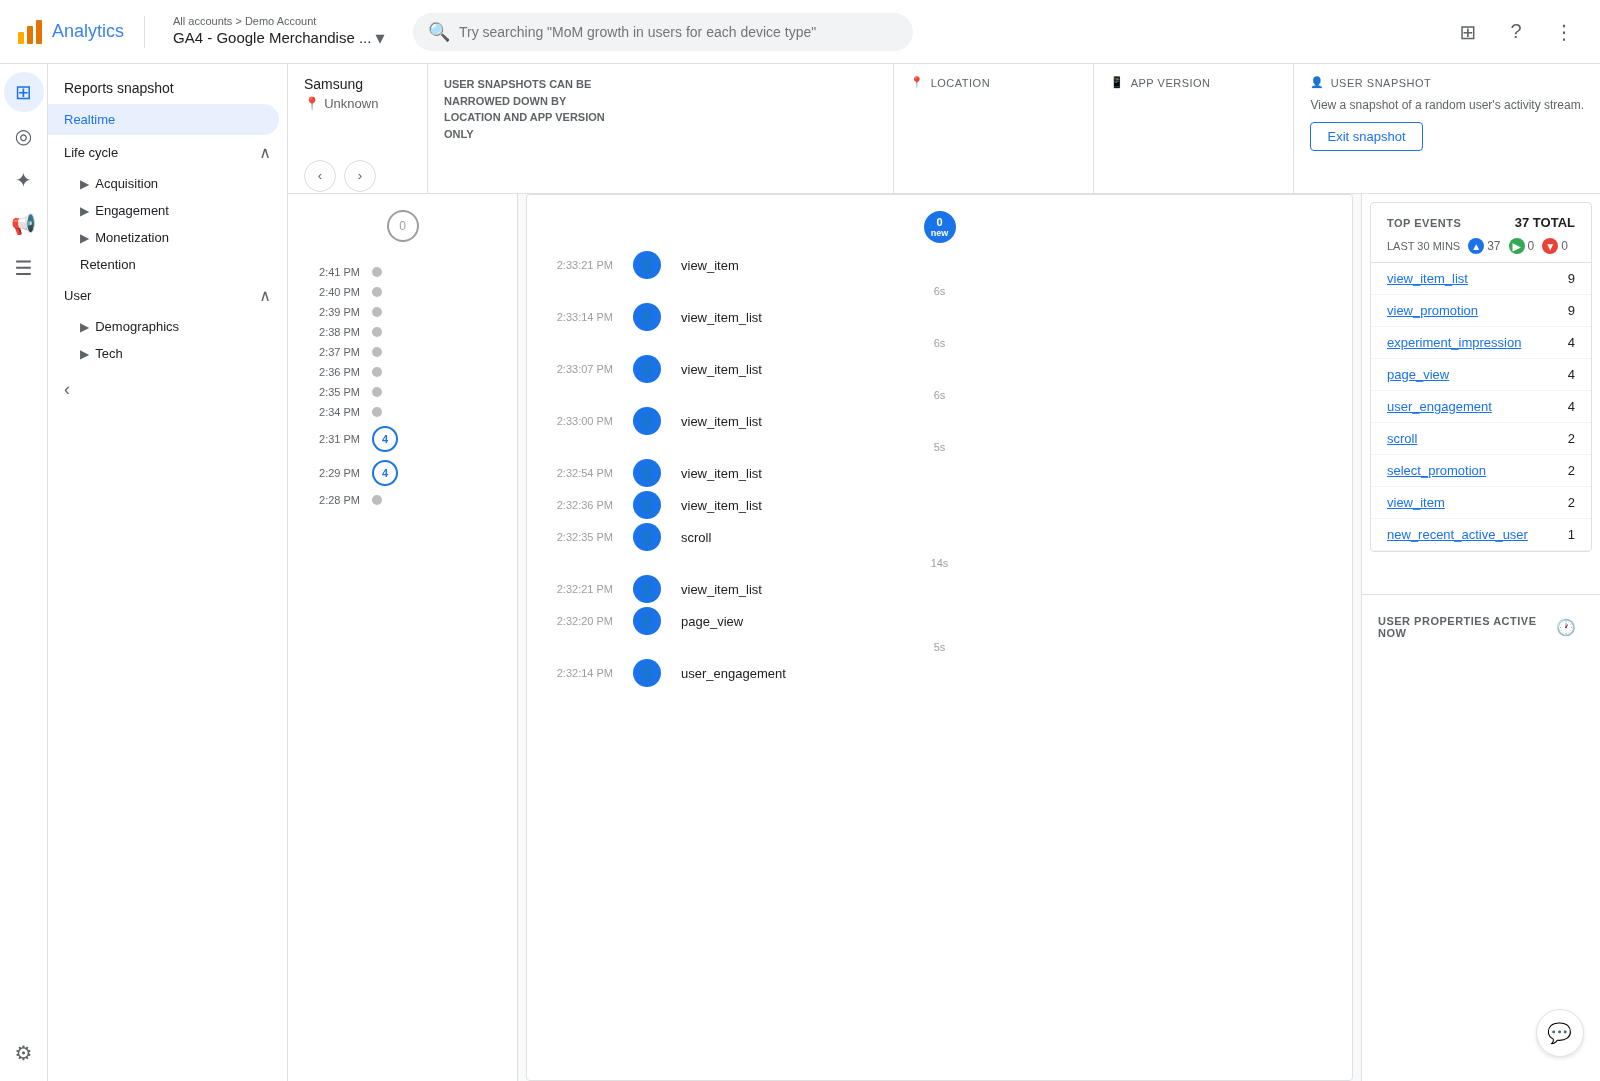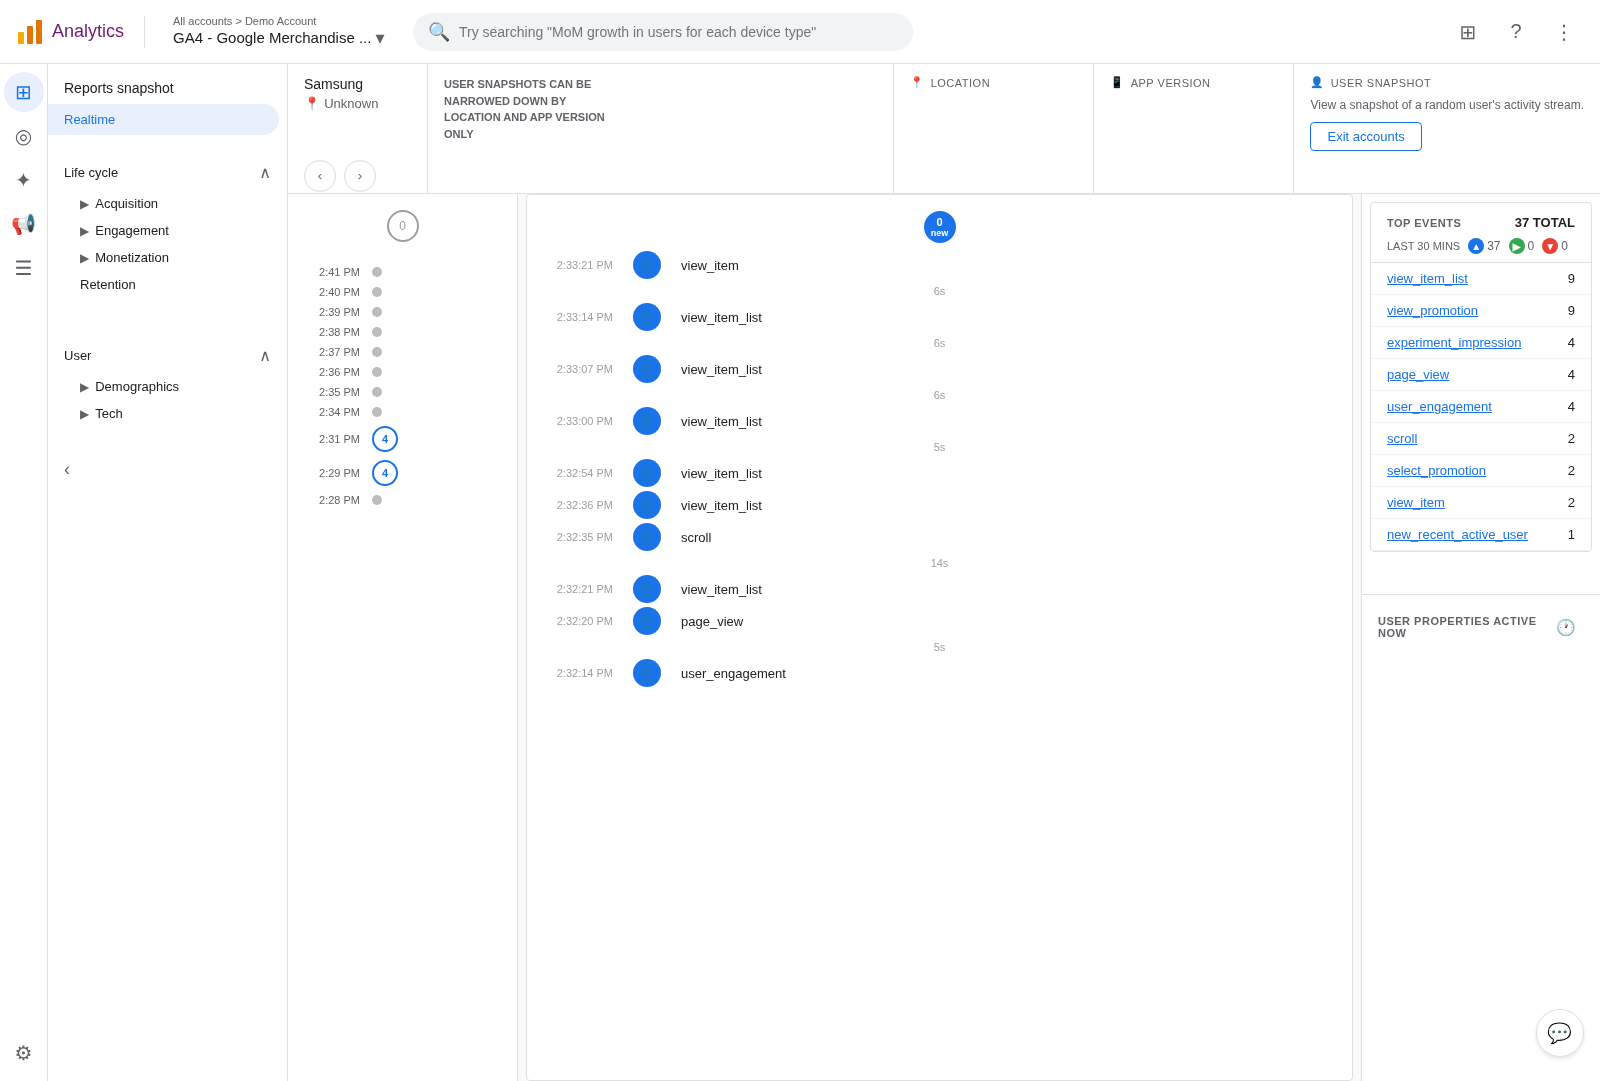--- a/index.html
+++ b/index.html
@@ -2,21 +2,21 @@
 <html><head>
   <meta charset="utf-8">
   <style>
     * { box-sizing: border-box; margin: 0; padding: 0; }
     body { font-family: 'Google Sans', Arial, sans-serif; font-size: 13px; color: #202124; background: #f8f9fa; overflow: hidden; }
 
     
     .topbar { display: flex; align-items: center; height: 64px; background: #fff; border-bottom: 1px solid #e0e0e0; padding: 0 16px; gap: 12px; z-index: 10; position: relative; }
     .topbar-logo { display: flex; align-items: center; gap: 8px; }
     .logo-icon { width: 28px; height: 28px; }
-    .logo-text { font-size: 18px; color: #701a75; font-weight: 400; }
+    .logo-text { font-size: 18px; color: #3b82f6; font-weight: 400; }
     .topbar-account { display: flex; flex-direction: column; margin-left: 8px; }
     .topbar-breadcrumb { font-size: 11px; color: #5f6368; }
     .topbar-title-row { display: flex; align-items: center; gap: 4px; }
     .topbar-title { font-size: 15px; color: #202124; font-weight: 500; }
     .topbar-dropdown-icon { color: #5f6368; font-size: 18px; cursor: pointer; }
     .topbar-search { flex: 1; max-width: 500px; margin: 0 16px; }
     .search-bar { display: flex; align-items: center; background: #f1f3f4; border-radius: 24px; padding: 8px 16px; gap: 8px; width: 100%; }
     .search-bar input { border: none; background: transparent; outline: none; font-size: 14px; color: #202124; width: 100%; }
     .topbar-icons { margin-left: auto; display: flex; align-items: center; gap: 8px; }
     .icon-btn { width: 40px; height: 40px; border-radius: 50%; display: flex; align-items: center; justify-content: center; cursor: pointer; color: #5f6368; font-size: 20px; border: none; background: transparent; }
@@ -29,21 +29,21 @@
     .rail-icon { width: 40px; height: 40px; border-radius: 50%; display: flex; align-items: center; justify-content: center; cursor: pointer; color: #5f6368; font-size: 20px; }
     .rail-icon.active { background: #e8f0fe; color: #1a73e8; }
     .rail-icon-bottom { margin-top: auto; }
 
     
     .sidebar { width: 240px; background: #fff; border-right: 1px solid #e0e0e0; overflow-y: auto; padding: 0; }
     .sidebar-header { padding: 16px 16px 8px; font-size: 14px; font-weight: 500; color: #202124; }
     .sidebar-item { display: flex; align-items: center; padding: 8px 16px; cursor: pointer; border-radius: 0 24px 24px 0; margin-right: 8px; }
     .sidebar-item.active { background: #e8f0fe; color: #1a73e8; font-weight: 500; }
     .sidebar-item.active .sidebar-item-label { color: #1a73e8; }
-    .sidebar-section { padding: 20px 0; }
+    .sidebar-section { padding: 0 0; }
     .sidebar-section-header { display: flex; align-items: center; justify-content: space-between; padding: 8px 16px; font-size: 13px; font-weight: 500; color: #202124; cursor: pointer; }
     .sidebar-subsection { padding-left: 16px; }
     .sidebar-subsection-item { display: flex; align-items: center; gap: 6px; padding: 6px 16px; cursor: pointer; font-size: 13px; color: #202124; }
     .chevron { font-size: 12px; color: #5f6368; }
     .expand-icon { font-size: 16px; color: #5f6368; }
 
     
     .main { flex: 1; overflow: hidden; display: flex; flex-direction: column; }
 
     
@@ -236,21 +236,21 @@
           <span>APP VERSION</span>
         </div>
       </div>
 
       <div class="strip-user-snapshot">
         <div class="strip-user-snapshot-title">
           <span>👤</span>
           <span>USER SNAPSHOT</span>
         </div>
         <div class="strip-user-snapshot-desc">View a snapshot of a random user's activity stream.</div>
-        <button class="exit-btn">Exit accounts</button>
+        <button class="exit-btn">Exit snapshot</button>
       </div>
     </div>
 
     <div class="content-area">
 
       <div class="timeline-section">
         <div style="display:flex;justify-content:center;margin-bottom:12px;">
           <div class="timeline-center-circle">
             <span>0</span>
           </div>

